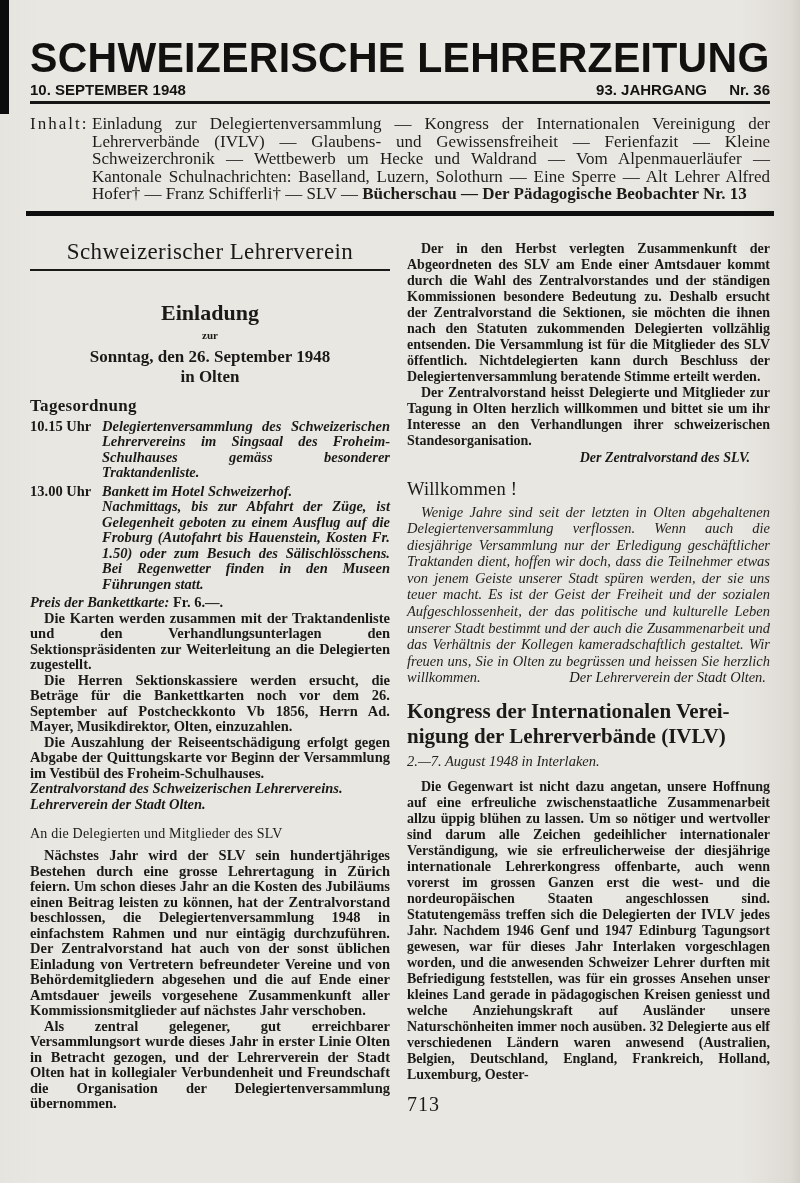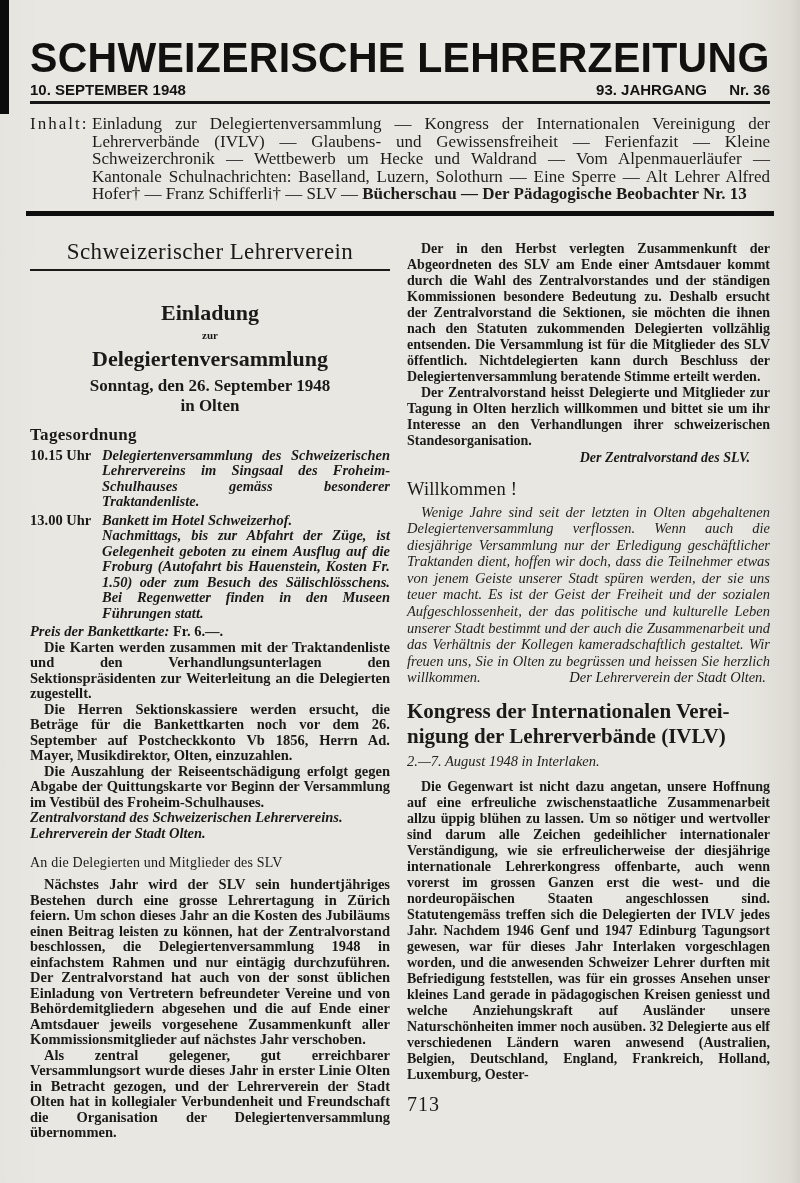--- a/index.html
+++ b/index.html
@@ -98,21 +98,20 @@
 
     <div class="columns">
 
       <div class="col-left">
         <div class="lv-title">Schweizerischer Lehrerverein</div>
         <div class="lv-rule"></div>
 
         <div class="invitation">
           <div class="inv-1">Einladung</div>
           <div class="inv-2">zur</div>
-          <div class="inv-3">Delegiertenversammlung</div>
           <div class="inv-4">Sonntag, den 26. September 1948</div>
           <div class="inv-5">in Olten</div>
         </div>
 
         <div class="agenda-heading">Tagesordnung</div>
 
         <div class="agenda-row">
           <div class="agenda-time">10.15 Uhr</div>
           <div class="agenda-text">Delegiertenversammlung des Schweizerischen Lehrervereins im Singsaal des Froheim-Schulhauses gemäss besonderer Traktandenliste.</div>
         </div>

